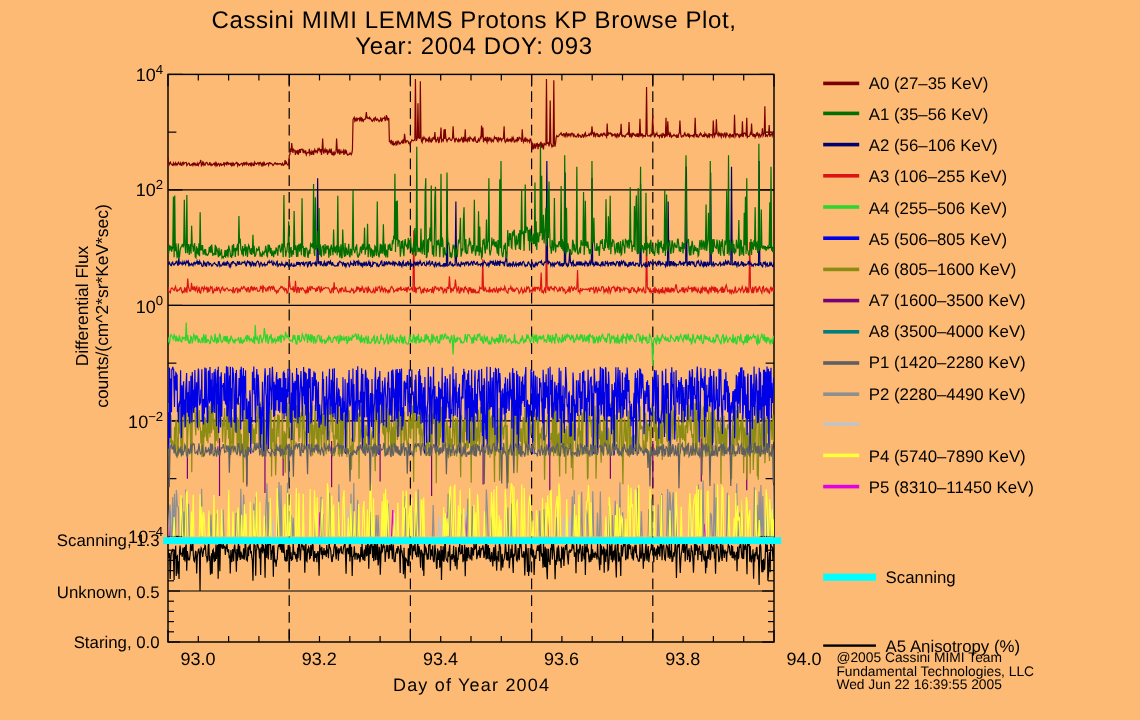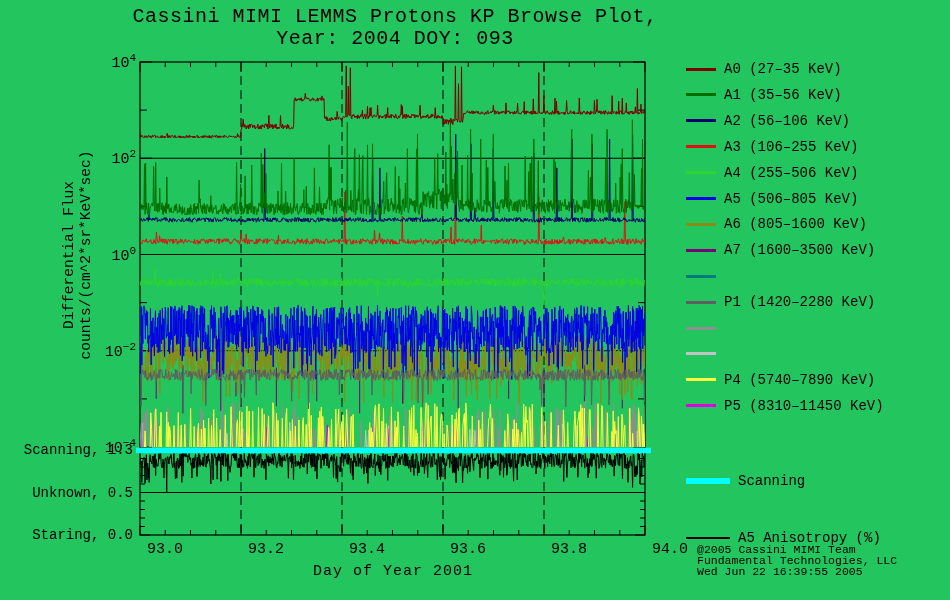--- a/index.html
+++ b/index.html
@@ -1,17 +1,17 @@
 <!DOCTYPE html>
 <html><head>
 <meta charset="utf-8">
 <style>
   html,body{margin:0;padding:0;background:#fff;}
-  .stage{position:relative;width:950px;height:600px;background:#22c55e;overflow:hidden;
-         font-family:Liberation Mono, monospace;color:#000;}
+  .stage{position:relative;width:950px;height:600px;background:#fdba74;overflow:hidden;
+         font-family:Liberation Sans, sans-serif;color:#000;}
   .title{position:absolute;left:125px;top:6px;width:540px;text-align:center;
          font-size:20px;line-height:22px;letter-spacing:0.5px;white-space:nowrap;}
   .ylab{position:absolute;left:78px;top:255px;transform:translate(-50%,-50%) rotate(-90deg);
         text-align:center;font-size:14.5px;line-height:17px;white-space:nowrap;}
   svg{position:absolute;left:0;top:0;}
   .ytick{position:absolute;transform:translate(-100%,-50%);font-size:15px;white-space:nowrap;}
   .ytick sup{font-size:11px;}
   .xtick{position:absolute;transform:translate(-50%,0);font-size:15px;white-space:nowrap;margin-left:25px;}
   .axlab{position:absolute;left:140px;top:563px;width:506px;text-align:center;
          font-size:15px;letter-spacing:1px;white-space:nowrap;}
@@ -186,21 +186,21 @@
       <div class="xtick" style="left: 241px; top: 541px;">93.2</div>
       <div class="xtick" style="left: 342px; top: 541px;">93.4</div>
       <div class="xtick" style="left: 443px; top: 541px;">93.6</div>
       <div class="xtick" style="left: 544px; top: 541px;">93.8</div>
       <div class="xtick" style="left: 645px; top: 541px;">94.0</div>
       <div class="leftlab" style="left: 133px; top: 450px;">Scanning, 1.3</div>
       <div class="leftlab" style="left: 133px; top: 492.5px;">Unknown, 0.5</div>
       <div class="leftlab" style="left: 133px; top: 535px;">Staring, 0.0</div>
     </div>
 
-  <div class="axlab">Day of Year 2001</div>
+  <div class="axlab">Day of Year 2004</div>
 
   <div id="legend">
       <div class="lg-item" style="top: 56px;">
         <span class="sw" style="background: rgb(123, 0, 0);"></span>
         <span class="lb">A0 (27–35 KeV)</span>
       </div>
       <div class="lg-item" style="top: 81.9px;">
         <span class="sw" style="background: rgb(0, 110, 0);"></span>
         <span class="lb">A1 (35–56 KeV)</span>
       </div>
@@ -223,27 +223,29 @@
       <div class="lg-item" style="top: 211.4px;">
         <span class="sw" style="background: rgb(140, 140, 20);"></span>
         <span class="lb">A6 (805–1600 KeV)</span>
       </div>
       <div class="lg-item" style="top: 237.3px;">
         <span class="sw" style="background: rgb(120, 0, 120);"></span>
         <span class="lb">A7 (1600–3500 KeV)</span>
       </div>
       <div class="lg-item" style="top: 263.2px;">
         <span class="sw" style="background: rgb(0, 125, 125);"></span>
+        <span class="lb">A8 (3500–4000 KeV)</span>
       </div>
       <div class="lg-item" style="top: 289.1px;">
         <span class="sw" style="background: rgb(95, 95, 95);"></span>
         <span class="lb">P1 (1420–2280 KeV)</span>
       </div>
       <div class="lg-item" style="top: 315px;">
         <span class="sw" style="background: rgb(143, 143, 143);"></span>
+        <span class="lb">P2 (2280–4490 KeV)</span>
       </div>
       <div class="lg-item" style="top: 340.9px;">
         <span class="sw" style="background: rgb(195, 195, 195);"></span>
       </div>
       <div class="lg-item" style="top: 366.8px;">
         <span class="sw" style="background: rgb(255, 255, 60);"></span>
         <span class="lb">P4 (5740–7890 KeV)</span>
       </div>
       <div class="lg-item" style="top: 392.7px;">
         <span class="sw" style="background: rgb(225, 0, 225);"></span>

